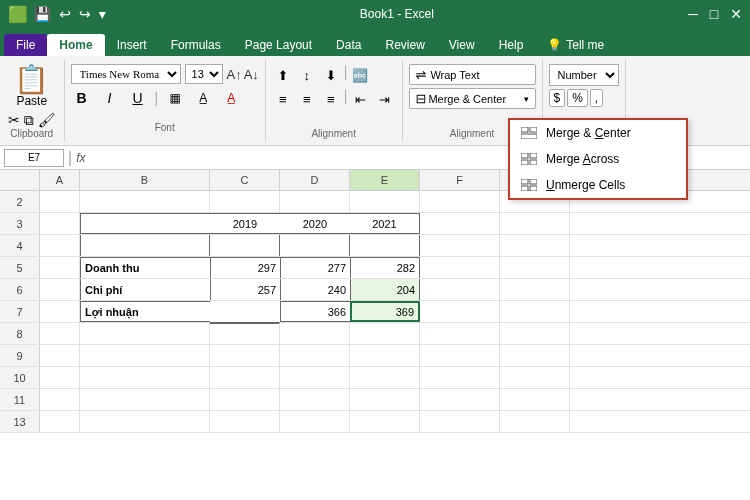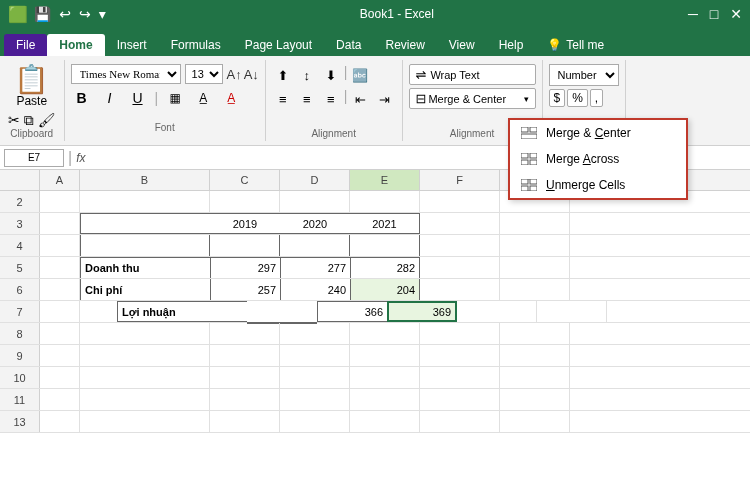--- a/index.html
+++ b/index.html
@@ -592,21 +592,21 @@
     <div class="cell col-c right-align" style="border:1px solid #666;border-bottom:none;border-top:none;border-right:none;">257</div>
     <div class="cell col-d right-align" style="border:1px solid #666;border-bottom:none;border-top:none;border-right:none;">240</div>
     <div class="cell col-e right-align selected" style="border:1px solid #666;border-bottom:none;border-top:none;">204</div>
     <div class="cell col-f"></div>
     <div class="cell col-g"></div>
   </div>
 
   <div class="spreadsheet-row">
     <div class="row-num">7</div>
     <div class="cell col-a"></div>
-    <div class="cell col-b bold-text" style="border:1px solid #666;border-right:none;margin-left:37px;">Lợi nhuận</div>
+    <div class="cell col-b bold-text" style="border:1px solid #666;border-right:none;">Lợi nhuận</div>
     <div class="cell col-c right-align" style="border:1px solid #666;border-right:none;margin-top:21px;">399</div>
     <div class="cell col-d right-align" style="border:1px solid #666;border-right:none;">366</div>
     <div class="cell col-e right-align selected" style="border:2px solid #217346;">369</div>
     <div class="cell col-f"></div>
     <div class="cell col-g"></div>
   </div>
 
   <div class="spreadsheet-row">
     <div class="row-num">8</div>
     <div class="cell col-a"></div>

